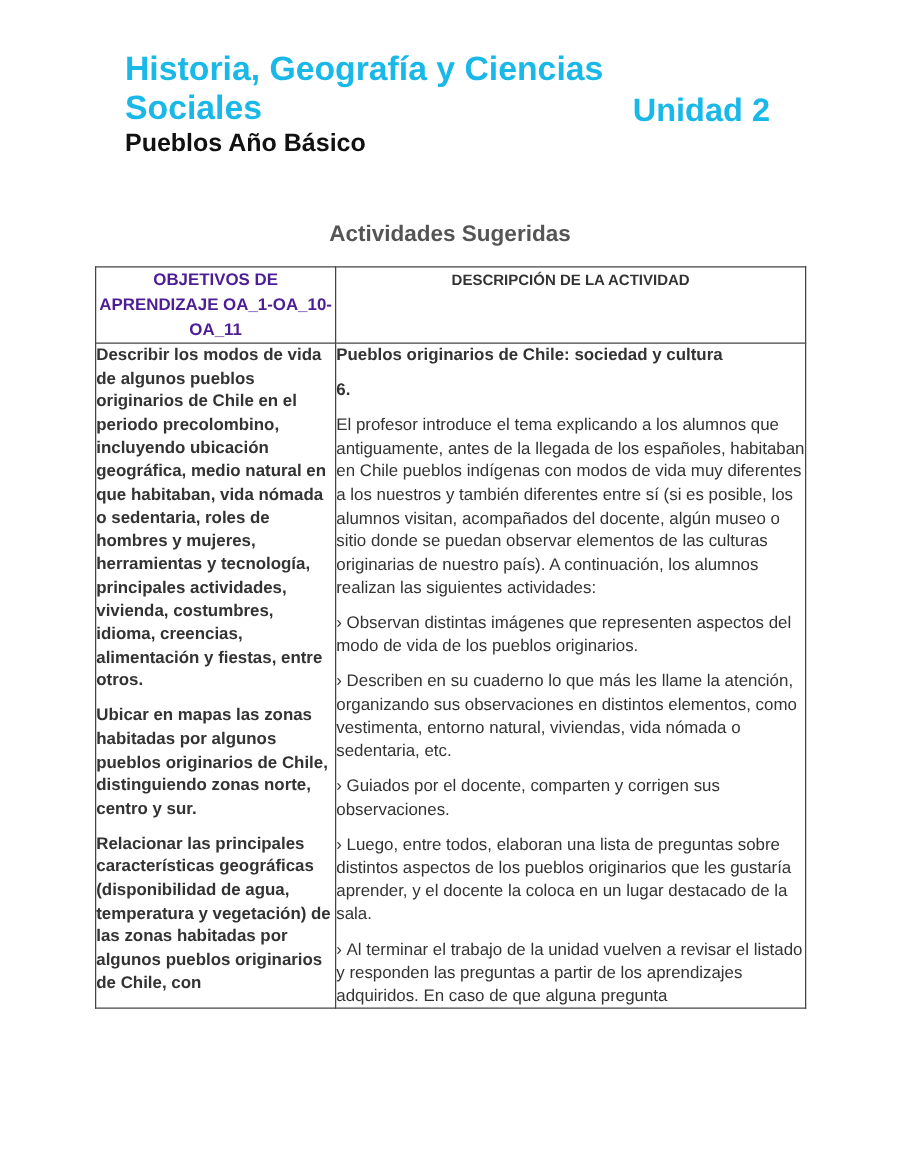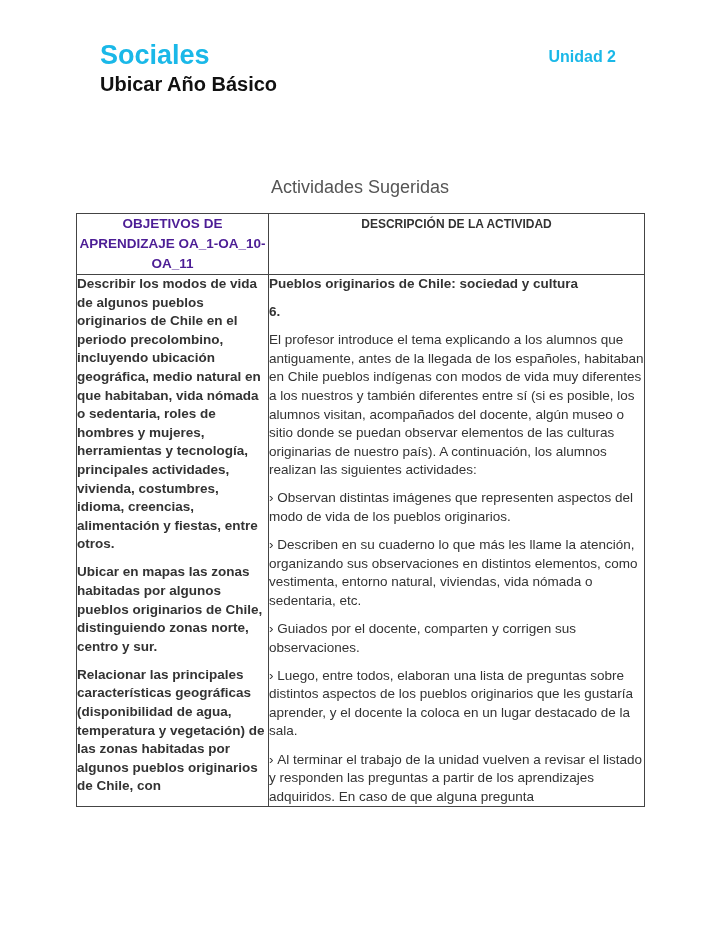--- a/index.html
+++ b/index.html
@@ -30,21 +30,21 @@
     }
     .row2 {
       display: flex;
       justify-content: space-between;
       align-items: flex-end;
       width: 516px;
       text-align: center;
     }
     .unidad {
       font-weight: bold;
-      font-size: 16px;
+      font-size: 26px;
       color: #1ab8e8;
       line-height: 24px;
       padding-bottom: 2px;
     }
     .row3 {
       display: flex;
       justify-content: space-between;
       width: 516px;
       margin-top: 1px;
     }
@@ -60,21 +60,21 @@
       line-height: 24px;
       font-weight: normal;
       letter-spacing: 0.2px;
     }
     .section-title {
       position: absolute;
       left: 0;
       width: 720px;
       top: 177px;
       text-align: center;
-      font-weight: normal;
+      font-weight: bold;
       font-size: 18px;
       color: #555;
     }
     table.activities {
       position: absolute;
       left: 76px;
       top: 213px;
       width: 568px;
       border-collapse: collapse;
       table-layout: fixed;
@@ -130,26 +130,27 @@
     }
     .bullet::before {
       content: "\203A\00a0";
     }
     td.desc p:last-child, td.obj p:last-child { margin-bottom: 0; }
   </style>
 </head>
 <body>
 
 <div class="header">
+  <div class="title-line">Historia, Geografía y Ciencias</div>
   <div class="row2">
     <div class="title-line">Sociales</div>
     <div class="unidad">Unidad 2</div>
   </div>
   <div class="row3">
-    <div class="grade">Ubicar Año Básico</div>
+    <div class="grade">Pueblos Año Básico</div>
   </div>
 </div>
 
 <div class="section-title">Actividades Sugeridas</div>
 
 <table class="activities">
   <colgroup>
     <col class="c1">
     <col class="c2">
   </colgroup>

